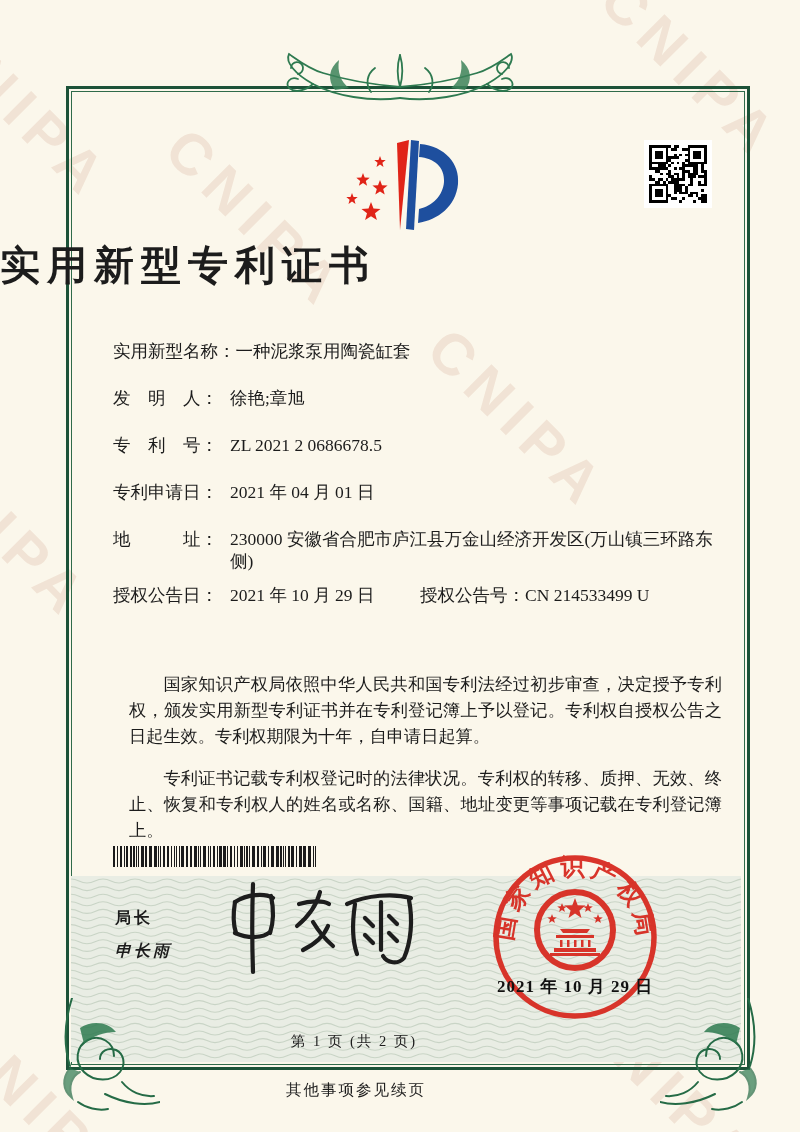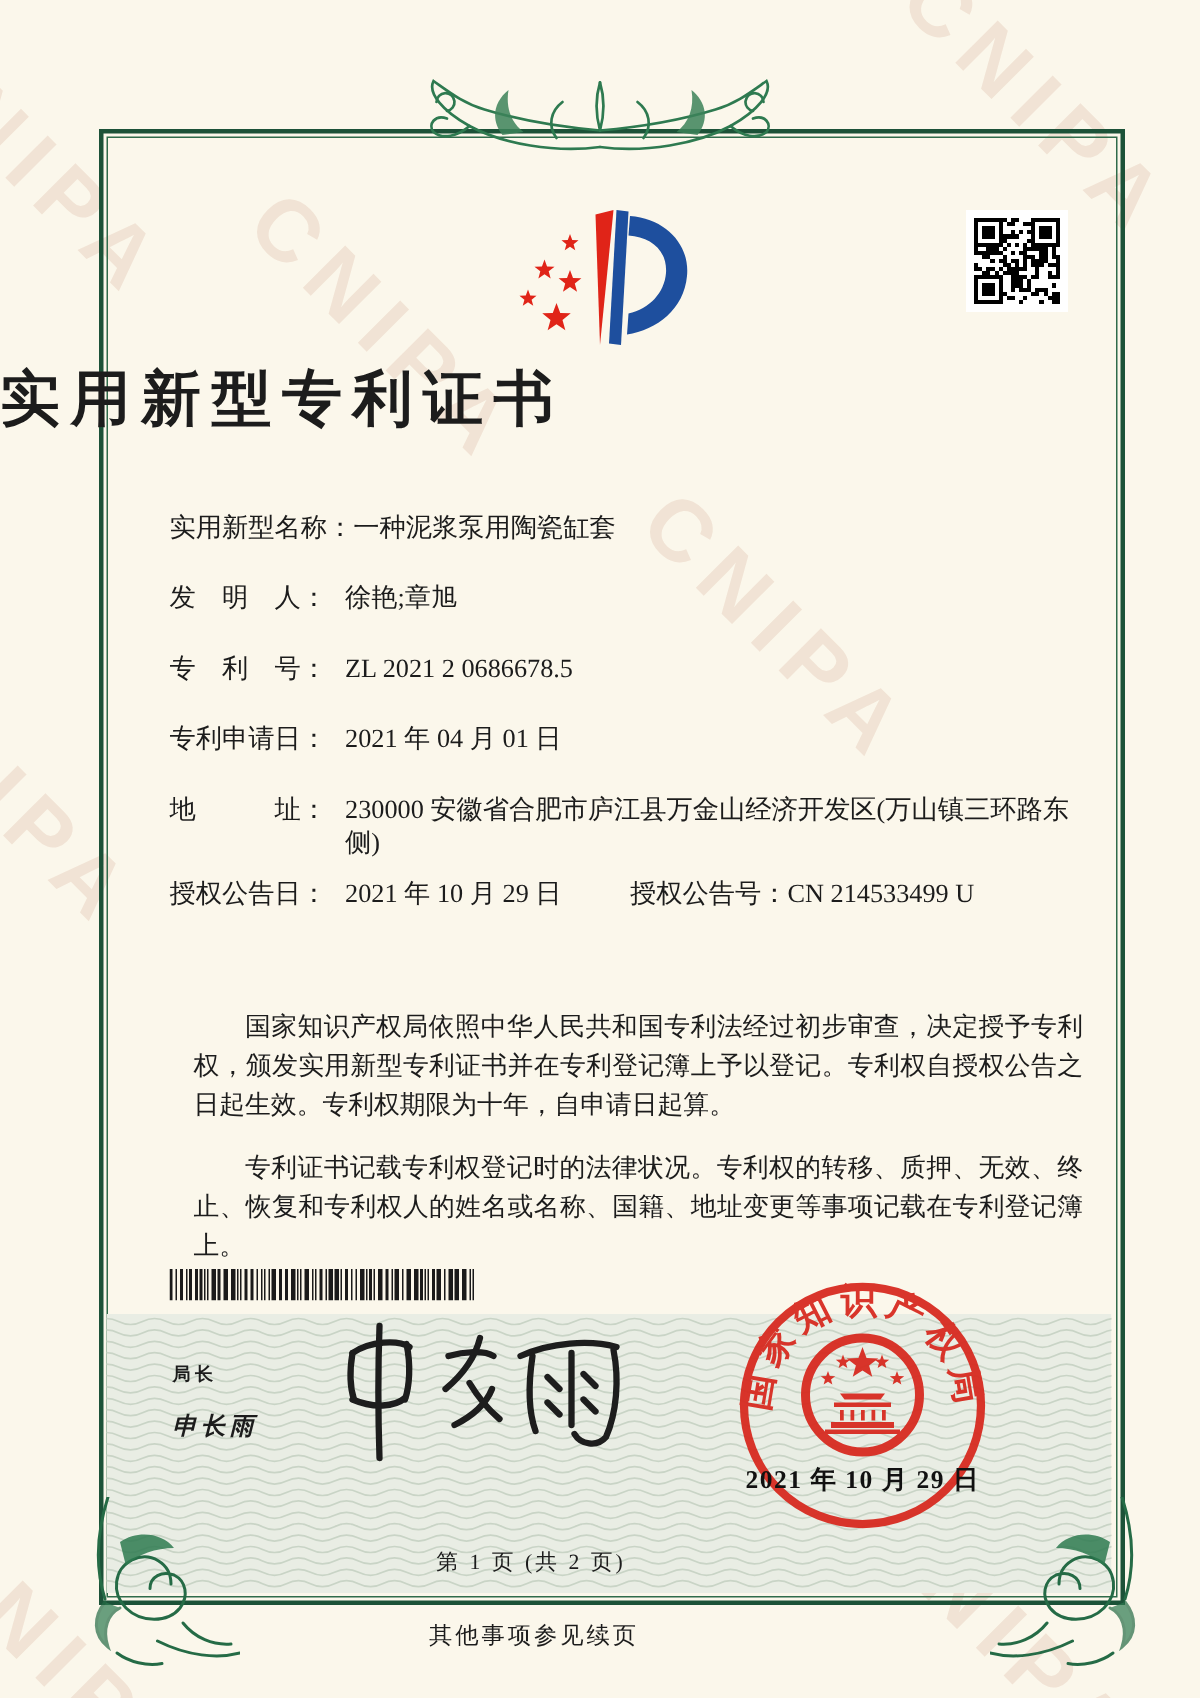--- a/index.html
+++ b/index.html
@@ -29,21 +29,21 @@
   
   .paras{position:absolute;left:113px;top:656px;width:625px;font-size:17.2px;
          line-height:26px;text-align:justify;}
   .paras p{margin:16px;text-indent:2em;}
   
   .barcode{position:absolute;left:113px;top:846px;}
   
   .waves{position:absolute;left:71px;top:876px;}
   
   .sig-title{position:absolute;left:115px;top:908px;font-family:"Liberation Sans","DejaVu Sans",sans-serif;
-             font-weight:600;font-size:12px;letter-spacing:3px;}
+             font-weight:600;font-size:16px;letter-spacing:3px;}
   .sig-name{position:absolute;left:115px;top:941px;font-family:"Liberation Sans","DejaVu Sans",sans-serif;
             font-weight:600;font-size:16px;letter-spacing:3px;font-style:italic;}
   .signature{position:absolute;left:225px;top:880px;}
   
   .seal{position:absolute;left:490px;top:852px;opacity:.93;}
   .seal-date{position:absolute;left:497px;top:975px;width:160px;font-size:17px;
              font-weight:bold;letter-spacing:1px;color:#111;}
   
   .page-indicator{position:absolute;left:0;top:1032px;width:708px;text-align:center;
                   font-size:14.5px;letter-spacing:2px;}

